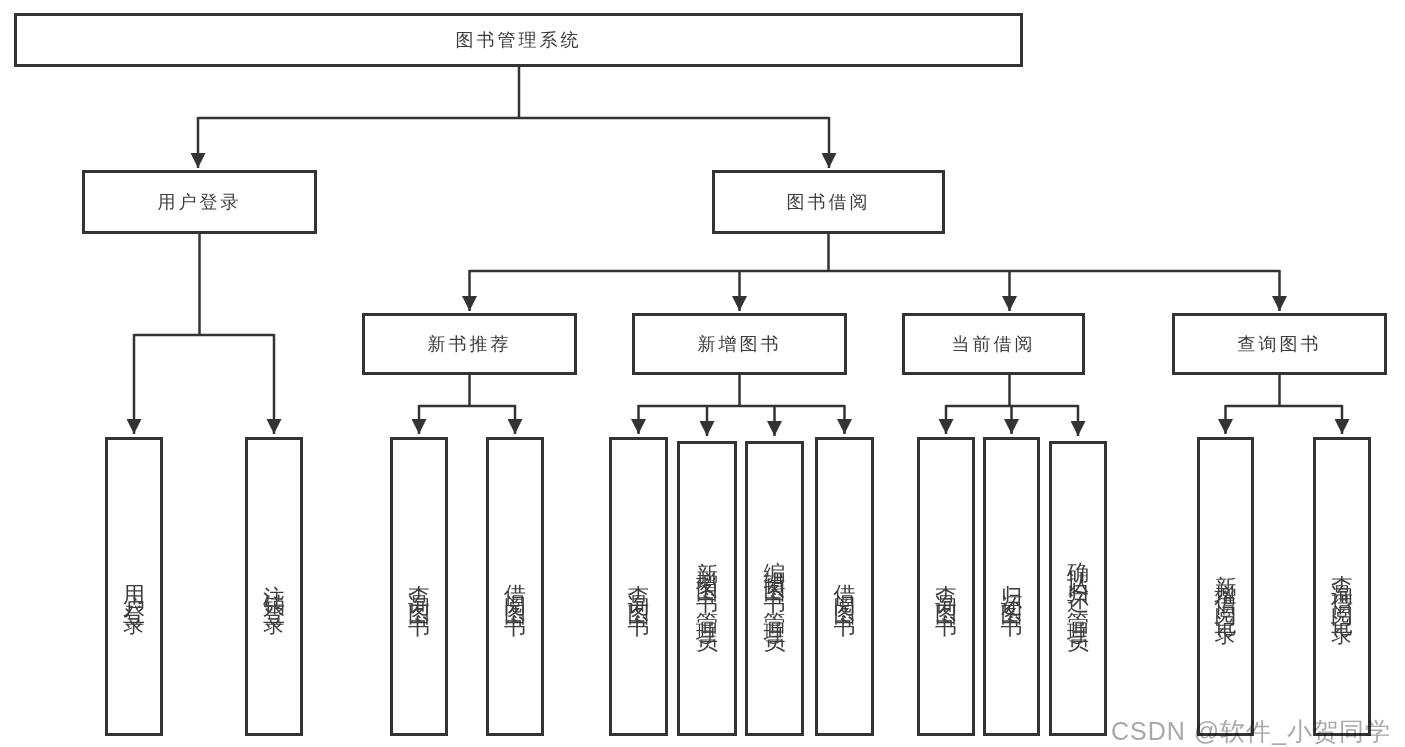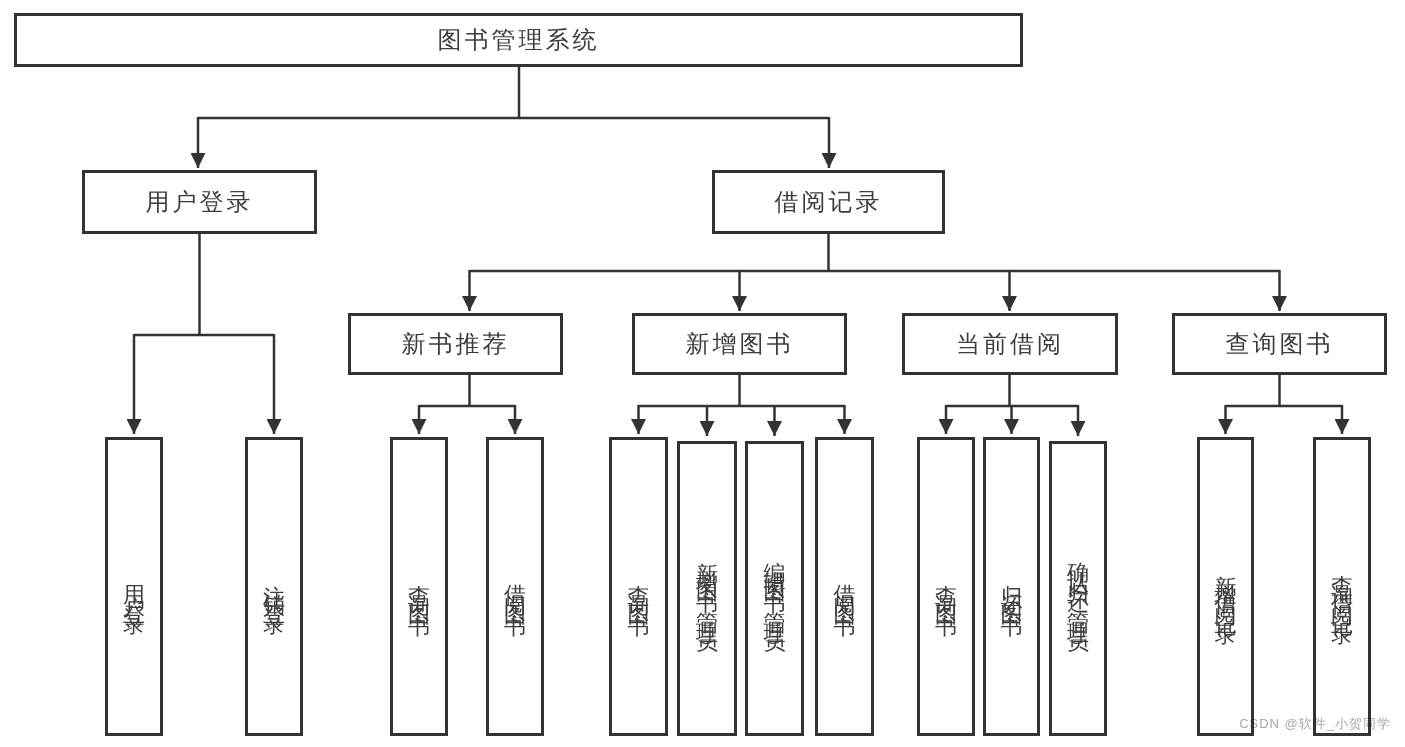--- a/index.html
+++ b/index.html
@@ -16,21 +16,21 @@
     box-sizing: border-box;
     background: #ffffff;
     border: 3px solid #333333;
     display: flex;
     align-items: center;
     justify-content: center;
     color: #3c3c3c;
     z-index: 1;
   }
   .node.h span {
-    font-size: 24px;
+    font-size: 18px;
     letter-spacing: 3px;
     white-space: nowrap;
   }
   .node.v span {
     writing-mode: vertical-rl;
     text-orientation: mixed;
     font-size: 22px;
     letter-spacing: 10px;
     line-height: 1;
   }
@@ -39,50 +39,50 @@
     left: 0; top: 0;
     z-index: 2;
     pointer-events: none;
   }
   #connectors line { stroke: #333333; stroke-width: 2.5; }
   #watermark {
     position: absolute;
     right: 14px;
     top: 715px;
     z-index: 3;
-    font-size: 13px;
+    font-size: 25px;
     color: #a8a8a8;
     letter-spacing: 1px;
     mix-blend-mode: multiply;
     white-space: nowrap;
   }
 </style>
 </head>
 <body>
 
 <div id="canvas">
 
   <div class="node h" style="left:14px; top:13px; width:1009px; height:54px">
     <span>图书管理系统</span>
   </div>
 
   <div class="node h" style="left:82px; top:170px; width:235px; height:64px">
     <span>用户登录</span>
   </div>
   <div class="node h" style="left:712px; top:170px; width:233px; height:64px">
-    <span>借阅记录</span>
+    <span>图书借阅</span>
   </div>
 
-  <div class="node h" style="left:348px; top:313px; width:215px; height:62px">
+  <div class="node h" style="left:362px; top:313px; width:215px; height:62px">
     <span>新书推荐</span>
   </div>
   <div class="node h" style="left:632px; top:313px; width:215px; height:62px">
     <span>新增图书</span>
   </div>
-  <div class="node h" style="left:902px; top:313px; width:216px; height:62px">
+  <div class="node h" style="left:902px; top:313px; width:183px; height:62px">
     <span>当前借阅</span>
   </div>
   <div class="node h" style="left:1172px; top:313px; width:215px; height:62px">
     <span>查询图书</span>
   </div>
 
   <div class="node v" style="left:105px; top:437px; width:58px; height:299px">
     <span>用户登录</span>
   </div>
   <div class="node v" style="left:245px; top:437px; width:58px; height:299px">

